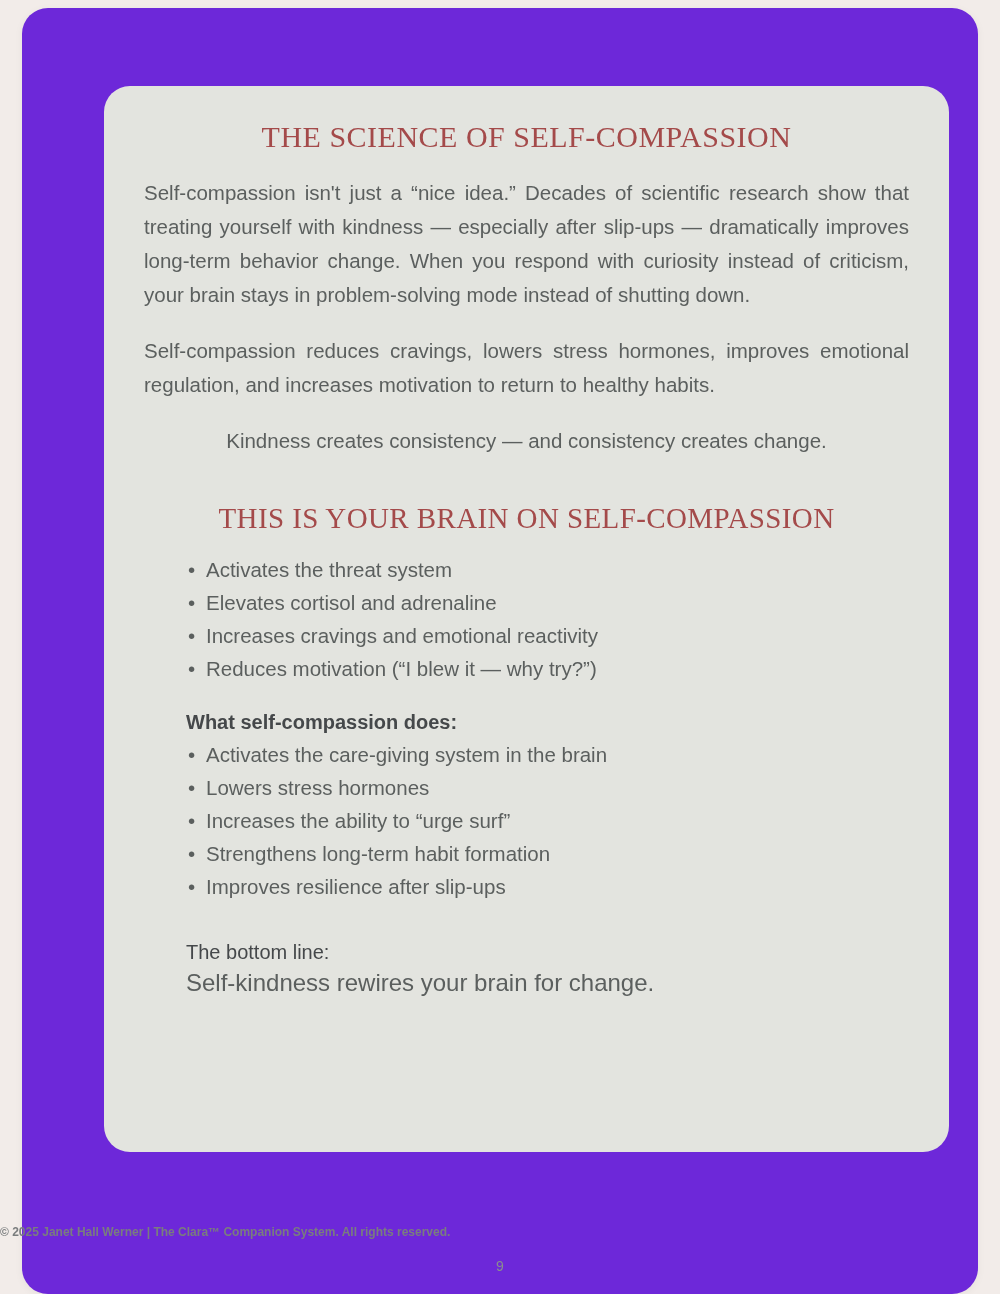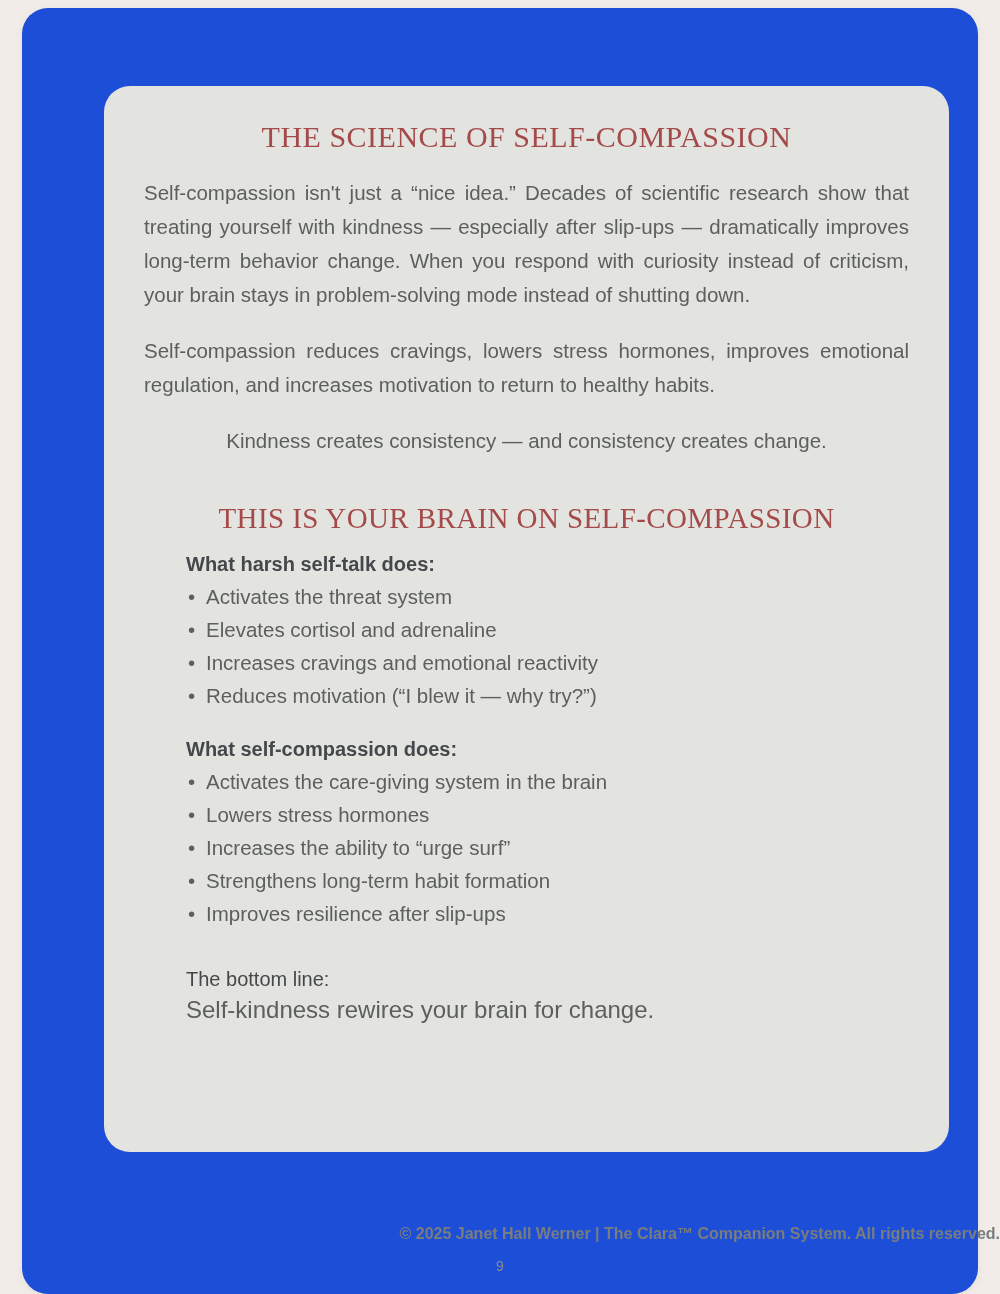--- a/index.html
+++ b/index.html
@@ -12,21 +12,21 @@
     background: #f2ece9;
     font-family: "Liberation Sans", sans-serif;
     overflow: hidden;
   }
   .page {
     position: absolute;
     left: 22px;
     top: 8px;
     width: 956px;
     height: 1286px;
-    background: #1d4ed8;
+    background: #6d28d9;
     border-radius: 26px;
     box-shadow: 0 2px 8px rgba(0,0,0,0.05);
   }
   .card {
     position: absolute;
     left: 82px;
     top: 78px;
     width: 845px;
     height: 1066px;
     background: #e3e4df;
@@ -105,23 +105,23 @@
     color: #5b5f5e;
     font-size: 24px;
     line-height: 33px;
     margin: 2px 0 0 0;
   }
   .footer {
     position: absolute;
     left: 0;
     top: 1225px;
     width: 1000px;
-    text-align: right;
+    text-align: left;
     color: #7a7d7e;
-    font-size: 16px;
+    font-size: 12px;
     font-weight: bold;
   }
   .page-number {
     position: absolute;
     left: 0;
     top: 1258px;
     width: 1000px;
     text-align: center;
     color: #8a8d8e;
     font-size: 14px;
@@ -136,21 +136,20 @@
     <h1 class="h1">THE SCIENCE OF SELF-COMPASSION</h1>
 
     <p class="body-para">Self-compassion isn't just a “nice idea.” Decades of scientific research show that treating yourself with kindness — especially after slip-ups — dramatically improves long-term behavior change. When you respond with curiosity instead of criticism, your brain stays in problem-solving mode instead of shutting down.</p>
     <p class="body-para"> Self-compassion reduces cravings, lowers stress hormones, improves emotional regulation, and increases motivation to return to healthy habits.</p>
     <p class="body-para last">Kindness creates consistency — and consistency creates change.</p>
 
     <h2 class="h2">THIS IS YOUR BRAIN ON SELF-COMPASSION</h2>
 
     <div class="list-block">
 
-      <div class="list-head">What harsh self-talk does:</div>
       <ul class="bullets">
         <li>Activates the threat system</li>
         <li>Elevates cortisol and adrenaline</li>
         <li>Increases cravings and emotional reactivity</li>
         <li>Reduces motivation (“I blew it — why try?”)</li>
       </ul>
 
       <div class="list-head spaced">What self-compassion does:</div>
       <ul class="bullets">
         <li>Activates the care-giving system in the brain</li>

